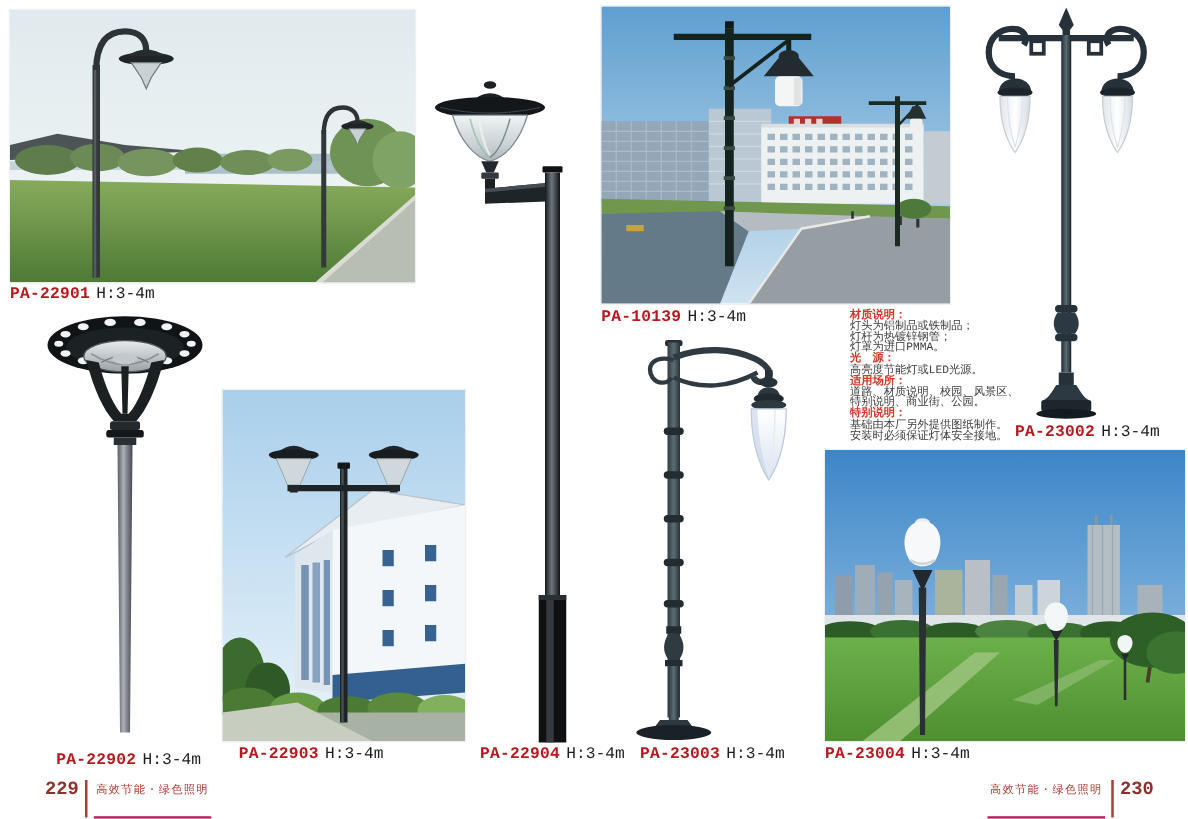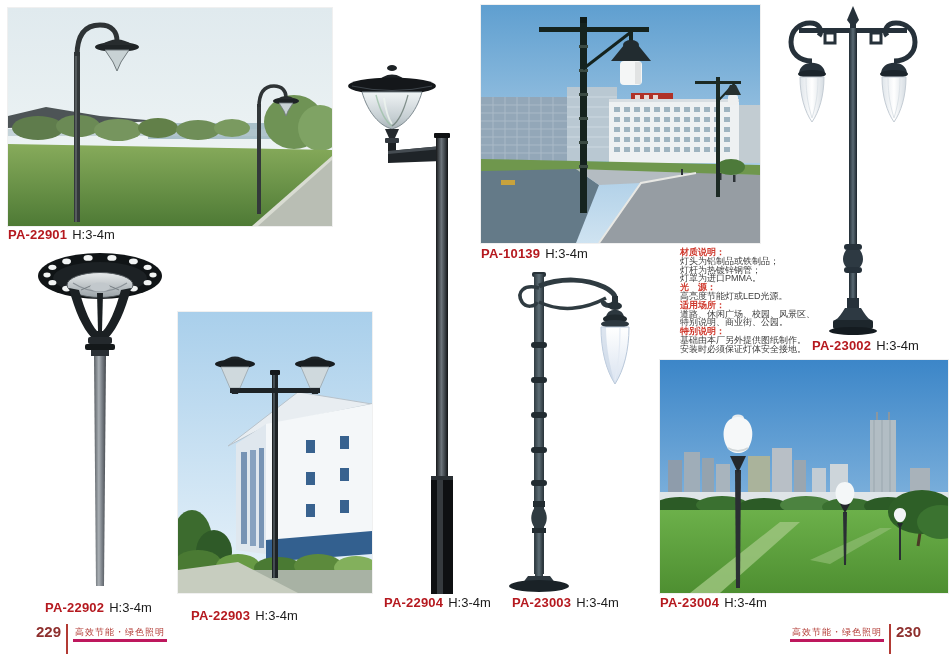--- a/index.html
+++ b/index.html
@@ -1,31 +1,31 @@
 <!DOCTYPE html>
 <html><head>
 <meta charset="utf-8">
 <style>
   html,body{margin:0;padding:0;background:#ffffff;}
   .page{position:relative;width:950px;height:655px;background:#ffffff;overflow:hidden;
-        font-family:Liberation Sans, sans-serif;}
+        font-family:Liberation Mono, monospace;}
   .abs{position:absolute;}
   figure{margin:0;}
   .photo{position:absolute;overflow:hidden;box-shadow:0 0 0 1px rgba(0,0,0,0.06);}
   .label{position:absolute;white-space:nowrap;font-size:13px;line-height:15px;}
   .label .model{color:#b5191f;font-weight:bold;letter-spacing:0.2px;}
   .label .spec{color:#1c1c1c;margin-left:5px;}
   .specs{position:absolute;left:658px;top:248px;width:142px;font-size:9px;line-height:8.8px;margin-left:22px;}
   .specs .hd{color:#cf382c;font-weight:bold;}
   .specs .ln{color:#3c3c3c;}
   .footer{position:absolute;top:624px;display:flex;align-items:flex-start;}
   .footer .pageno{font-size:15px;font-weight:bold;color:#8e2f2d;line-height:16px;}
   .footer .vline{width:2px;background:#b23a34;height:30px;margin:0 5px;}
   .footer .slogan{font-size:9px;color:#b23a34;border-bottom:3px solid #be185d;
-                  padding:3px 2px 2px 2px;letter-spacing:1px;line-height:10px;}
+                  padding:3px 2px 16px 2px;letter-spacing:1px;line-height:10px;}
   svg{display:block;}
 </style>
 </head>
 <body>
 
 <div class="page">
 
   <figure class="photo" style="left:8px;top:8px;width:324px;height:218px;">
     <svg width="324" height="218" viewBox="0 0 324 218">
       <defs>
@@ -179,21 +179,21 @@
         <g>
           <rect x="134" y="70" width="6" height="8" fill="#1e2326"></rect>
           <path d="M124,50 Q137,39 150,50 Z" fill="#20262a"></path>
           <ellipse cx="137" cy="52" rx="20" ry="4.5" fill="#181d20"></ellipse>
           <polygon points="123,55 151,55 142,76 132,76" fill="#cfd9dd" stroke="#9aa6ac" stroke-width="0.8"></polygon>
           <polygon points="132,76 142,76 140,82 134,82" fill="#20262a"></polygon>
         </g>
       </g>
     </svg>
   </figure>
-  <div class="label" style="left:178px;top:608px;padding-left:13px;">
+  <div class="label" style="left:178px;top:595px;padding-left:13px;">
     <span class="model">PA-22903</span><span class="spec">H:3-4m</span>
   </div>
 
   <figure class="abs" style="left:338px;top:58px;width:130px;height:537px;">
     <svg width="130" height="537" viewBox="0 0 130 537">
       <defs>
         <linearGradient id="glass2904" x1="0" y1="0" x2="0" y2="1">
           <stop offset="0" stop-color="#f0f4f5"></stop>
             <stop offset="0.7" stop-color="#c5ced2"></stop>
             <stop offset="1" stop-color="#aab4b9"></stop>
@@ -367,21 +367,21 @@
   </div>
 
   <div class="specs">
     <div class="hd">材质说明：</div>
     <div class="ln">灯头为铝制品或铁制品；</div>
     <div class="ln">灯杆为热镀锌钢管；</div>
     <div class="ln">灯罩为进口PMMA。</div>
     <div class="hd">光　源：</div>
     <div class="ln">高亮度节能灯或LED光源。</div>
     <div class="hd">适用场所：</div>
-    <div class="ln">道路、休闲广场、校园、风景区、</div>
+    <div class="ln">道路、材质说明、校园、风景区、</div>
     <div class="ln">特别说明、商业街、公园。</div>
     <div class="hd">特别说明：</div>
     <div class="ln">基础由本厂另外提供图纸制作。</div>
     <div class="ln">安装时必须保证灯体安全接地。</div>
   </div>
 
   <figure class="abs" style="left:785px;top:4px;width:165px;height:333px;">
     <svg width="165" height="333" viewBox="0 0 165 333">
       <defs>
         <linearGradient id="pole3002" x1="0" y1="0" x2="1" y2="0">

